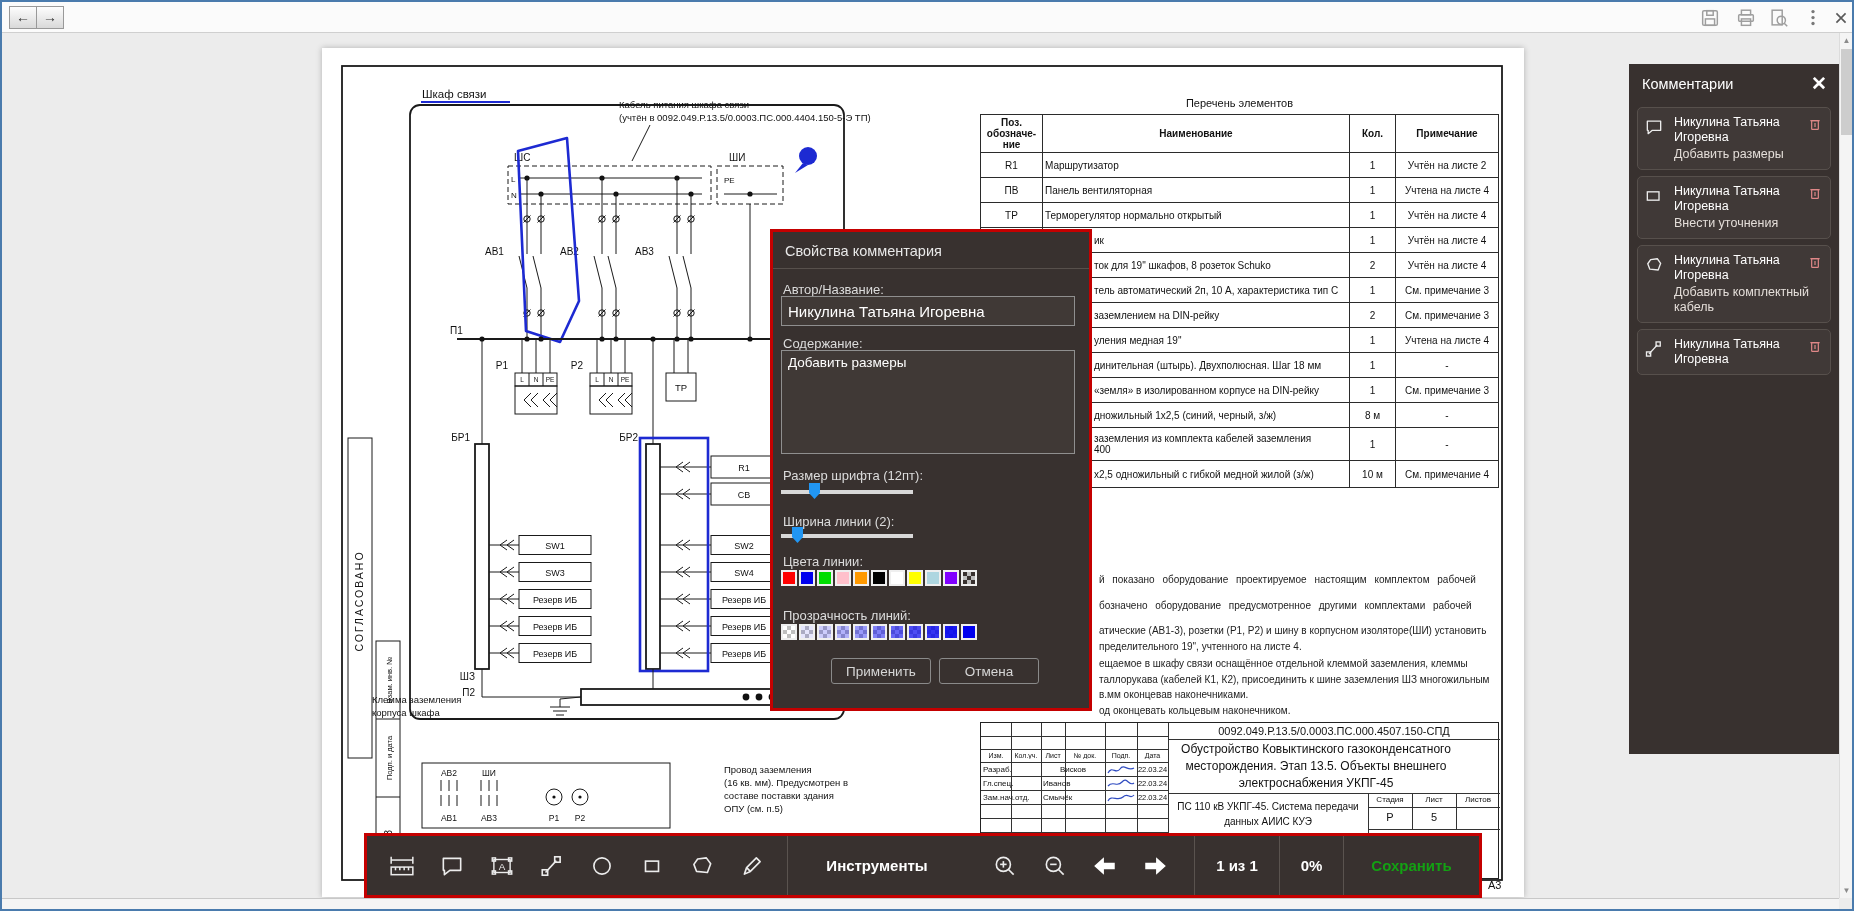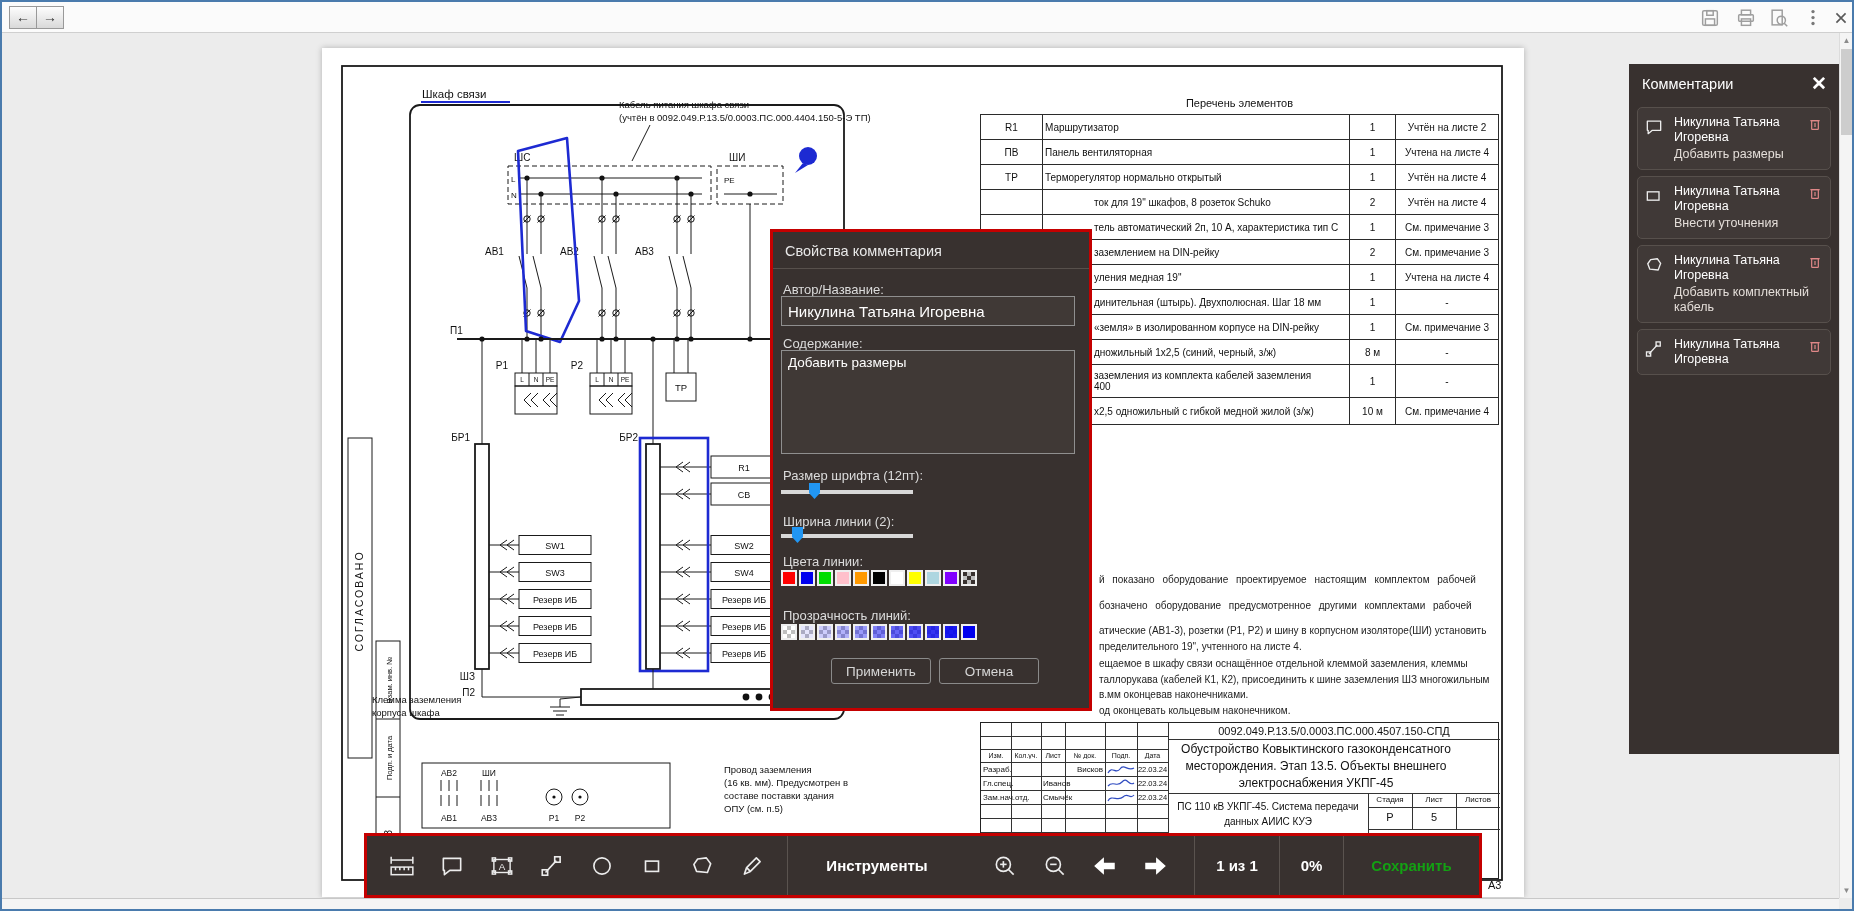--- a/index.html
+++ b/index.html
@@ -387,35 +387,51 @@
     <div class="elements">
       <div class="tbl-title">Перечень элементов</div>
       <table>
         <colgroup>
             <col style="width:62px">
             <col style="width:307px">
             <col style="width:46px">
             <col>
           </colgroup>
         <tbody>
+            <tr class="hdr" style="height:38px">
+          <td>
+            <div>Поз.</div>
+            <div>обозначе-</div>
+            <div>ние</div>
+          </td>
+          <td>Наименование</td>
+          <td>Кол.</td>
+          <td>Примечание</td>
+        </tr>
         <tr class="r" style="height:25px">
               <td>R1</td>
               <td class="nm">Маршрутизатор</td>
               <td>1</td>
               <td>Учтён на листе 2</td>
             </tr>
         <tr class="r" style="height:25px">
               <td>ПВ</td>
               <td class="nm">Панель вентиляторная</td>
               <td>1</td>
               <td>Учтена на листе 4</td>
             </tr>
         <tr class="r" style="height:25px">
               <td>ТР</td>
               <td class="nm">Терморегулятор нормально открытый</td>
+              <td>1</td>
+              <td>Учтён на листе 4</td>
+            </tr>
+        <tr class="r" style="height:25px">
+              <td></td>
+              <td class="nm clip">ик</td>
               <td>1</td>
               <td>Учтён на листе 4</td>
             </tr>
         <tr class="r" style="height:25px">
               <td></td>
               <td class="nm clip">ток для 19" шкафов, 8 розеток Schuko</td>
               <td>2</td>
               <td>Учтён на листе 4</td>
             </tr>
         <tr class="r" style="height:25px">
@@ -521,21 +537,21 @@
       <div class="tb-line" style="left:84px;top:0;width:1px;height:109px"></div>
       <div class="tb-line" style="left:124px;top:0;width:1px;height:109px"></div>
       <div class="tb-line" style="left:156px;top:0;width:1px;height:109px"></div>
       <div class="tb-cell" style="left:0;top:29px;width:30px;font-size:7px">Изм.</div>
       <div class="tb-cell" style="left:30px;top:29px;width:30px;font-size:7px">Кол.уч.</div>
       <div class="tb-cell" style="left:60px;top:29px;width:24px;font-size:7px">Лист</div>
       <div class="tb-cell" style="left:84px;top:29px;width:40px;font-size:7px">№ док.</div>
       <div class="tb-cell" style="left:124px;top:29px;width:32px;font-size:7px">Подп.</div>
       <div class="tb-cell" style="left:156px;top:29px;width:31px;font-size:7px">Дата</div>
       <div class="tb-cell" style="left:2px;top:42px;width:58px;font-size:8px;text-align:left">Разраб.</div>
-      <div class="tb-cell" style="left:62px;top:42px;width:60px;font-size:8px;text-align:right">Висков</div>
+      <div class="tb-cell" style="left:62px;top:42px;width:60px;font-size:8px;text-align:center">Висков</div>
       <div class="tb-cell" style="left:156px;top:42px;width:31px;font-size:7.5px">22.03.24</div>
       <div class="tb-cell" style="left:2px;top:56px;width:58px;font-size:8px;text-align:left">Гл.спец.</div>
       <div class="tb-cell" style="left:62px;top:56px;width:60px;font-size:8px;text-align:left">Иванов</div>
       <div class="tb-cell" style="left:156px;top:56px;width:31px;font-size:7.5px">22.03.24</div>
       <div class="tb-cell" style="left:2px;top:70px;width:58px;font-size:8px;text-align:left">Зам.нач.отд.</div>
       <div class="tb-cell" style="left:62px;top:70px;width:60px;font-size:8px;text-align:left">Смычёк</div>
       <div class="tb-cell" style="left:156px;top:70px;width:31px;font-size:7.5px">22.03.24</div>
       <svg style="position:absolute;left:125px;top:41px" width="30" height="12" viewBox="0 0 30 12">
           <path d="M2,9 C6,1 10,11 14,5 S22,8 28,4" fill="none" stroke-width="1.2" style="stroke: rgb(47, 75, 192);"></path>
         </svg>

